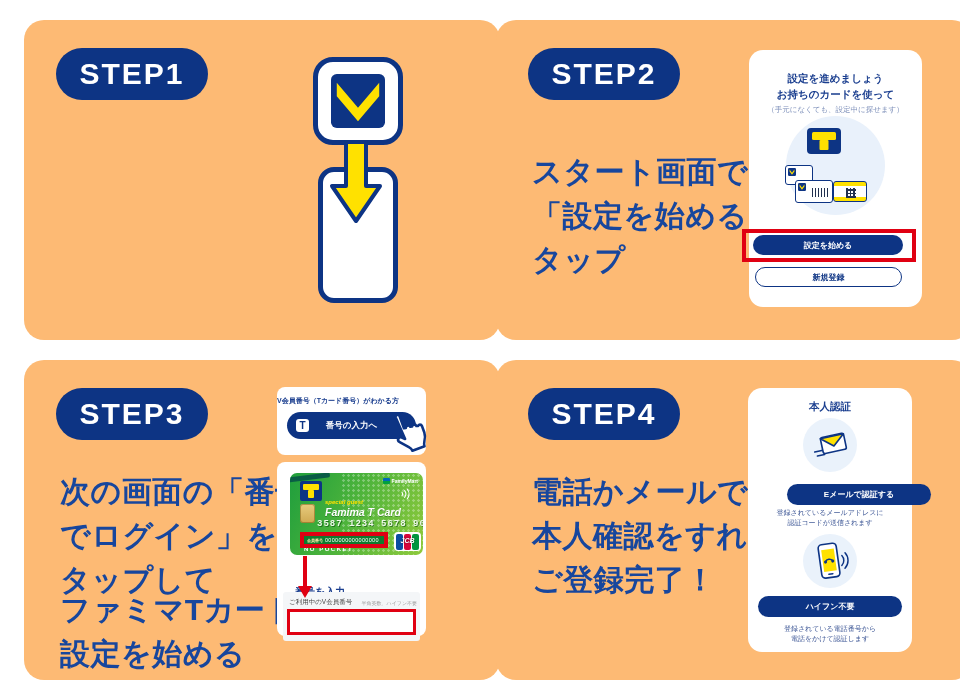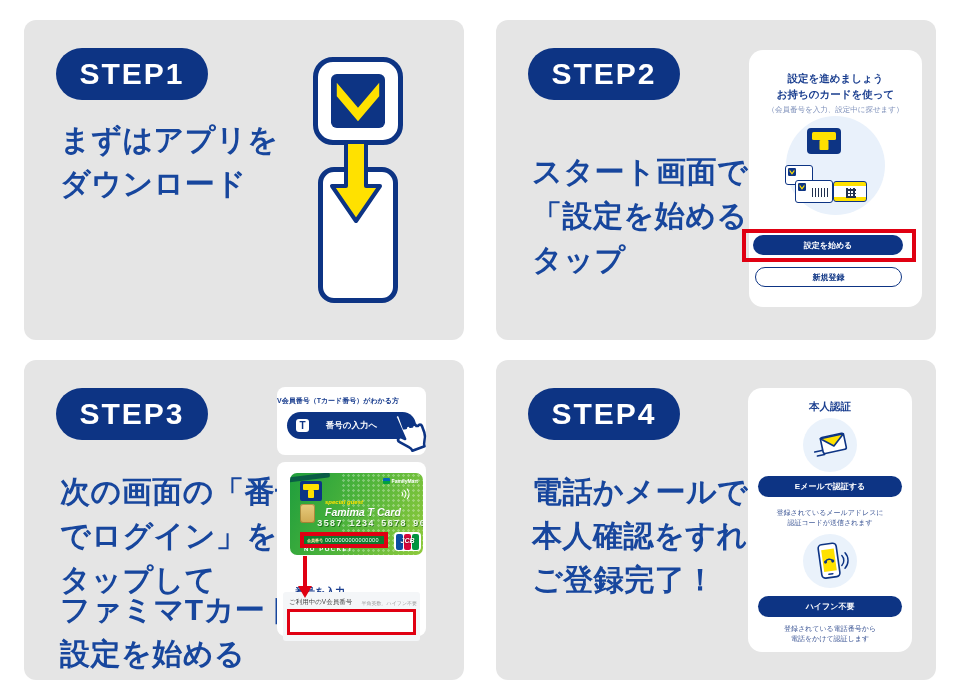--- a/index.html
+++ b/index.html
@@ -1,18 +1,18 @@
 <!DOCTYPE html>
 <html><head>
 <meta charset="utf-8">
 <style>
   html,body{margin:0;padding:0;background:#fff;}
   body{width:960px;height:700px;font-family:"Liberation Sans",sans-serif;-webkit-font-smoothing:antialiased;}
   .page{position:relative;width:960px;height:700px;background:#fff;overflow:hidden;}
-  .panel{position:absolute;width:440px;height:320px;background:#e5e5e5;border-radius:12px;}
+  .panel{position:absolute;width:440px;height:320px;background:#fdba74;border-radius:20px;padding-left:36px;}
   #panel1{left:24px;top:20px;}
   #panel2{left:496px;top:20px;}
   #panel3{left:24px;top:360px;}
   #panel4{left:496px;top:360px;}
 
   .badge{position:absolute;left:32px;top:28px;width:152px;height:52px;background:#0d3484;border-radius:26px;
          color:#fff;font-size:30px;font-weight:bold;letter-spacing:2px;display:flex;align-items:center;justify-content:center;}
   .heading{position:absolute;left:36px;margin:0;color:#17469d;font-size:30px;font-weight:bold;line-height:44px;letter-spacing:.5px;}
   .hl{display:block;white-space:nowrap;}
 
@@ -97,37 +97,33 @@
   .p3-input{position:absolute;left:10px;top:147px;width:129px;height:26px;background:#fff;border:3.5px solid #e00012;
             box-sizing:border-box;border-radius:0;padding:0 4px;font-size:9px;z-index:7;}
 
   
   #phone4{left:252px;top:28px;width:164px;height:264px;}
   .p4-title{top:12px;color:#1a3e8f;font-size:10.5px;font-weight:bold;}
   .circle{position:absolute;left:55px;width:54px;height:54px;border-radius:50%;background:#eaf2fb;
           display:flex;align-items:center;justify-content:center;}
   #circ-mail{top:30px;} #circ-call{top:146px;}
   .btn-p4{left:10px;width:144px;height:21px;font-size:8px;}
-  #btn-email{top:88px;} #btn-call{top:208px;}
+  #btn-email{top:96px;margin-left:29px;} #btn-call{top:208px;}
   .cap{color:#3a5494;font-size:7px;line-height:10px;}
   #cap-email{top:120px;} #cap-call{top:236px;}
 </style>
 </head>
 <body>
 
 <div class="page">
 
   <section class="panel" id="panel1">
     <div class="badge">
       <span>STEP1</span>
     </div>
-    <h2 class="heading" style="top:98px">
-      <span class="hl">まずはアプリを</span>
-      <span class="hl">ダウンロード</span>
-    </h2>
 
     <div class="app-icon">
       <svg width="54" height="54" viewBox="0 0 56 56">
         <rect width="56" height="56" rx="6" fill="#0d3484"></rect>
         <polygon points="6,9 28,35 50,9 50,23 28,49 6,23" fill="#ffe100"></polygon>
       </svg>
     </div>
     <div class="phone1"></div>
     <svg class="dl-arrow" viewBox="0 0 56 84">
       <path d="M18 2 h20 v44 h14 L28 81 4 46 h14 z" fill="#ffe100" stroke="#0d3484" stroke-width="4" stroke-linejoin="round"></path>
@@ -142,21 +138,21 @@
       <span class="hl">スタート画面で</span>
       <span class="hl">「設定を始める」を</span>
       <span class="hl">タップ</span>
     </h2>
 
     <div class="mock" id="phone2">
       <div class="ctext p2-title">
         <span class="hl">設定を進めましょう</span>
         <span class="hl">お持ちのカードを使って</span>
       </div>
-      <div class="ctext p2-note">（会員番号を入力、設定中に探せます）</div>
+      <div class="ctext p2-note">（手元になくても、設定中に探せます）</div>
 
       <div class="p2-circle"></div>
       <svg class="t-logo" viewBox="0 0 34 26">
         <rect width="34" height="26" rx="4" fill="#0d3484"></rect>
         <rect x="5" y="4" width="24" height="8" rx="1.5" fill="#ffe100"></rect>
         <rect x="12.5" y="12" width="9" height="10" rx="1" fill="#ffe100"></rect>
       </svg>
       <div class="mini-card" id="mcard1">
         <svg class="vchip" viewBox="0 0 10 10">
           <rect width="10" height="10" rx="1.5" fill="#0d3484"></rect>

